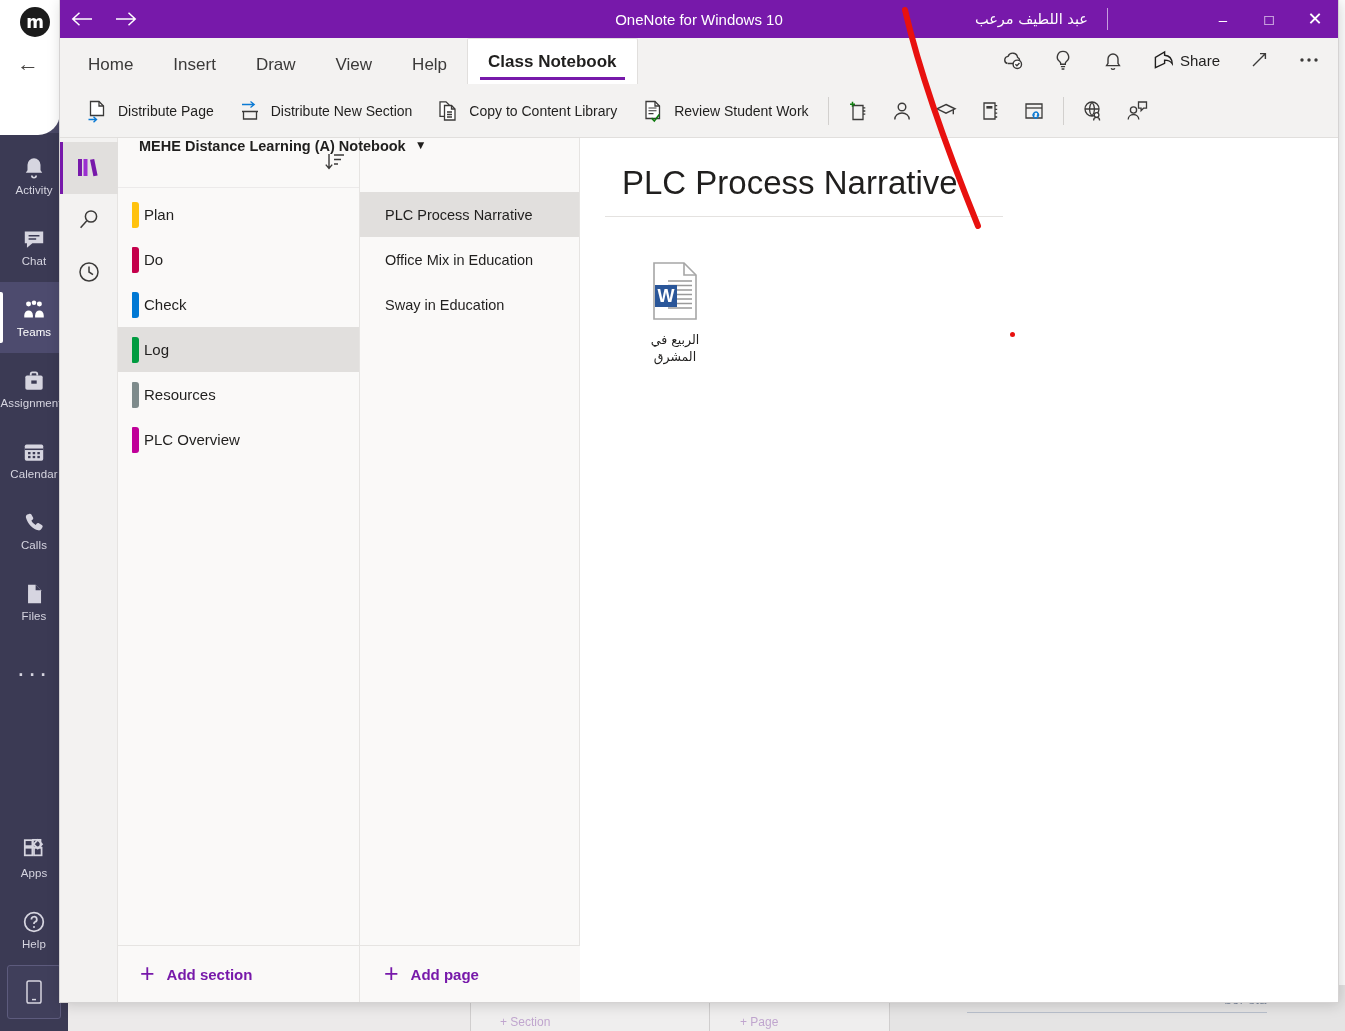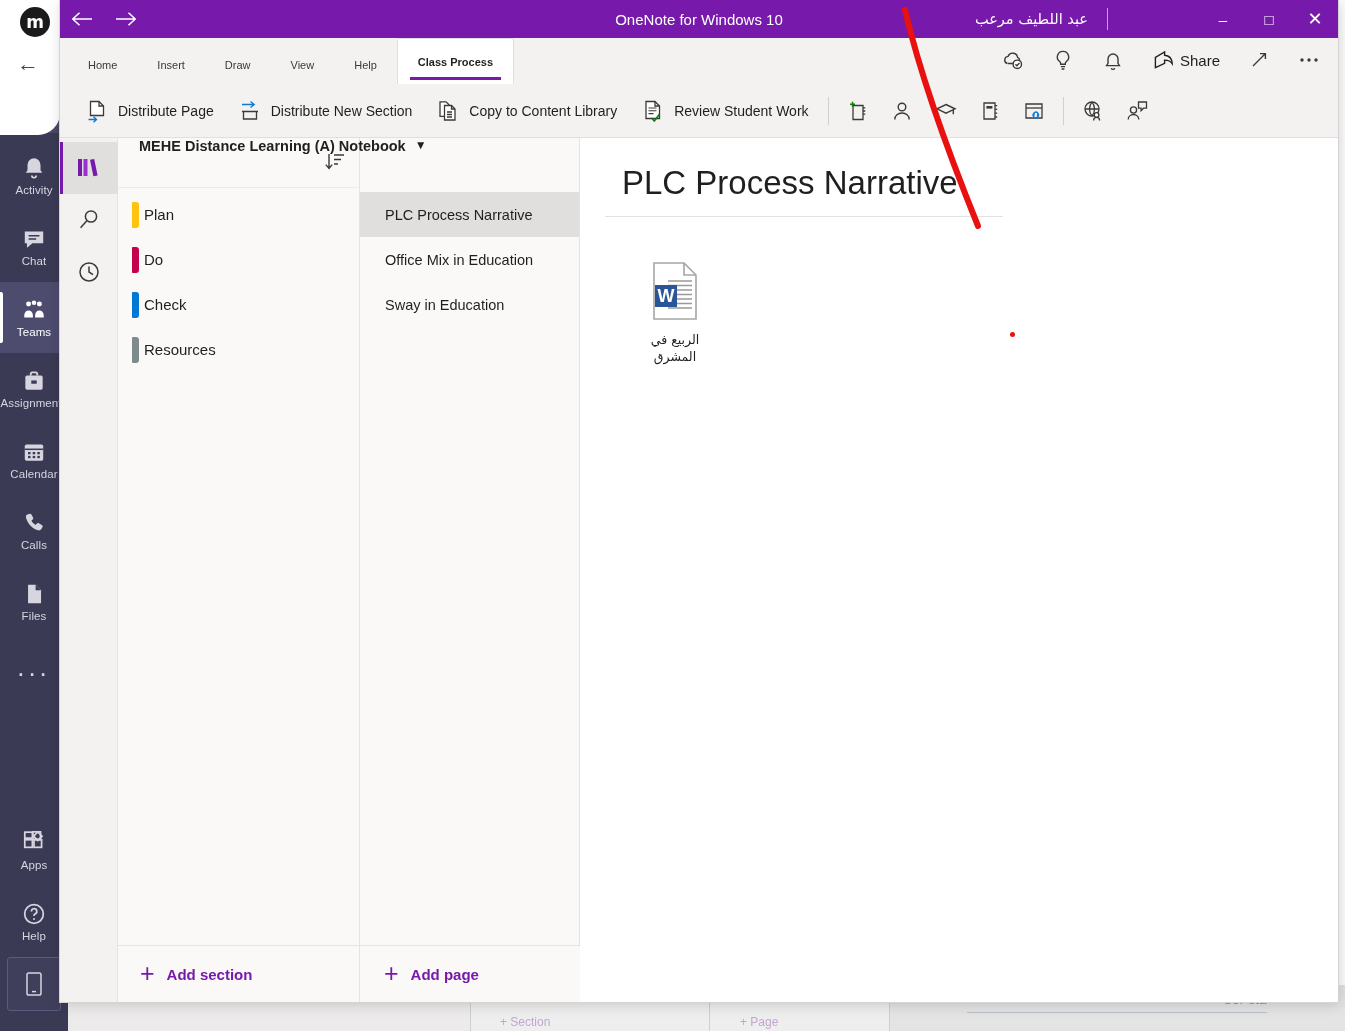--- a/index.html
+++ b/index.html
@@ -52,21 +52,21 @@
   .rail-item .ricon { width:26px; height:26px; display:block; }
   .rail-item.active { background:#4d4b6e; color:#ffffff; }
   .rail-item.active::before {
     content:""; position:absolute; left:0; top:10px; bottom:10px; width:3px;
     background:#ffffff; border-radius:0 2px 2px 0;
   }
   .rail-dots {
     width:68px; height:60px; display:flex; align-items:center; justify-content:center;
     color:#d6d5e0; letter-spacing:4px; font-size:26px; line-height:0; cursor:pointer;
   }
-  .rail-bottom { position:absolute; left:0; bottom:12px; width:68px; }
+  .rail-bottom { position:absolute; left:0; bottom:4px; width:68px; }
   .rail-phone {
     margin:0 auto 8px auto; width:54px; height:54px; border:1px solid #5d5b7d;
     border-radius:3px; display:flex; align-items:center; justify-content:center;
     background:#45436180; cursor:pointer;
   }
 
   
   .teams-topleft {
     position:absolute; left:0; top:0; width:60px; height:135px;
     background:#ffffff; border-bottom-right-radius:22px; z-index:8;
@@ -113,21 +113,21 @@
   }
   .win-btn.close { font-size:18px; }
 
   
   .ribbon-tabs {
     position:relative; height:46px; background:#f3f2f1; display:flex; align-items:flex-end;
     padding-left:8px;
   }
   .rtab {
     height:38px; padding:0 20px; display:flex; align-items:center; justify-content:center;
-    font-size:11px; color:#3b3a39; cursor:pointer; position:relative; white-space:nowrap;
+    font-size:17px; color:#3b3a39; cursor:pointer; position:relative; white-space:nowrap;
   }
   .rtab.active {
     background:#ffffff; font-weight:bold; color:#201f1e;
     border:1px solid #e1dfdd; border-bottom:none; height:46px; align-items:center;
     border-radius:2px 2px 0 0;
   }
   .rtab.active::after {
     content:""; position:absolute; left:12px; right:12px; bottom:4px; height:3px; background:#7719aa;
   }
   .ribbon-right {
@@ -394,21 +394,21 @@
         <div class="win-btn close">✕</div>
       </div>
     </div>
 
     <div class="ribbon-tabs">
       <div class="rtab">Home</div>
       <div class="rtab">Insert</div>
       <div class="rtab">Draw</div>
       <div class="rtab">View</div>
       <div class="rtab">Help</div>
-      <div class="rtab active">Class Process</div>
+      <div class="rtab active">Class Notebook</div>
 
       <div class="ribbon-right">
         <div class="rr-btn">
           <svg width="24" height="22" viewBox="0 0 24 22" fill="none" stroke="#3b3a39" stroke-width="1.4">
             <path d="M6.6 14.5A3.6 3.6 0 0 1 7 7.4a5 5 0 0 1 9.6.9 3.3 3.3 0 0 1-.3 6.2H7"></path>
             <circle cx="16.3" cy="15.3" r="4.2" fill="#ffffff"></circle>
             <path d="M14.4 15.3l1.5 1.5 2.6-2.8"></path>
           </svg>
         </div>
         <div class="rr-btn">
@@ -590,23 +590,31 @@
             <span class="sec-label">Plan</span>
           </div>
           <div class="section-item">
             <span class="sec-color" style="background:#C4004B"></span>
             <span class="sec-label">Do</span>
           </div>
           <div class="section-item">
             <span class="sec-color" style="background:#0078D4"></span>
             <span class="sec-label">Check</span>
           </div>
+          <div class="section-item active">
+            <span class="sec-color" style="background:#009B40"></span>
+            <span class="sec-label">Log</span>
+          </div>
           <div class="section-item">
             <span class="sec-color" style="background:#7E8B8C"></span>
             <span class="sec-label">Resources</span>
+          </div>
+          <div class="section-item">
+            <span class="sec-color" style="background:#C00099"></span>
+            <span class="sec-label">PLC Overview</span>
           </div>
         </div>
       </div>
 
       <div class="pages-col">
         <div class="pages-head"></div>
         <div class="page-list">
           <div class="page-item active">PLC Process Narrative</div>
           <div class="page-item">Office Mix in Education</div>
           <div class="page-item">Sway in Education</div>

